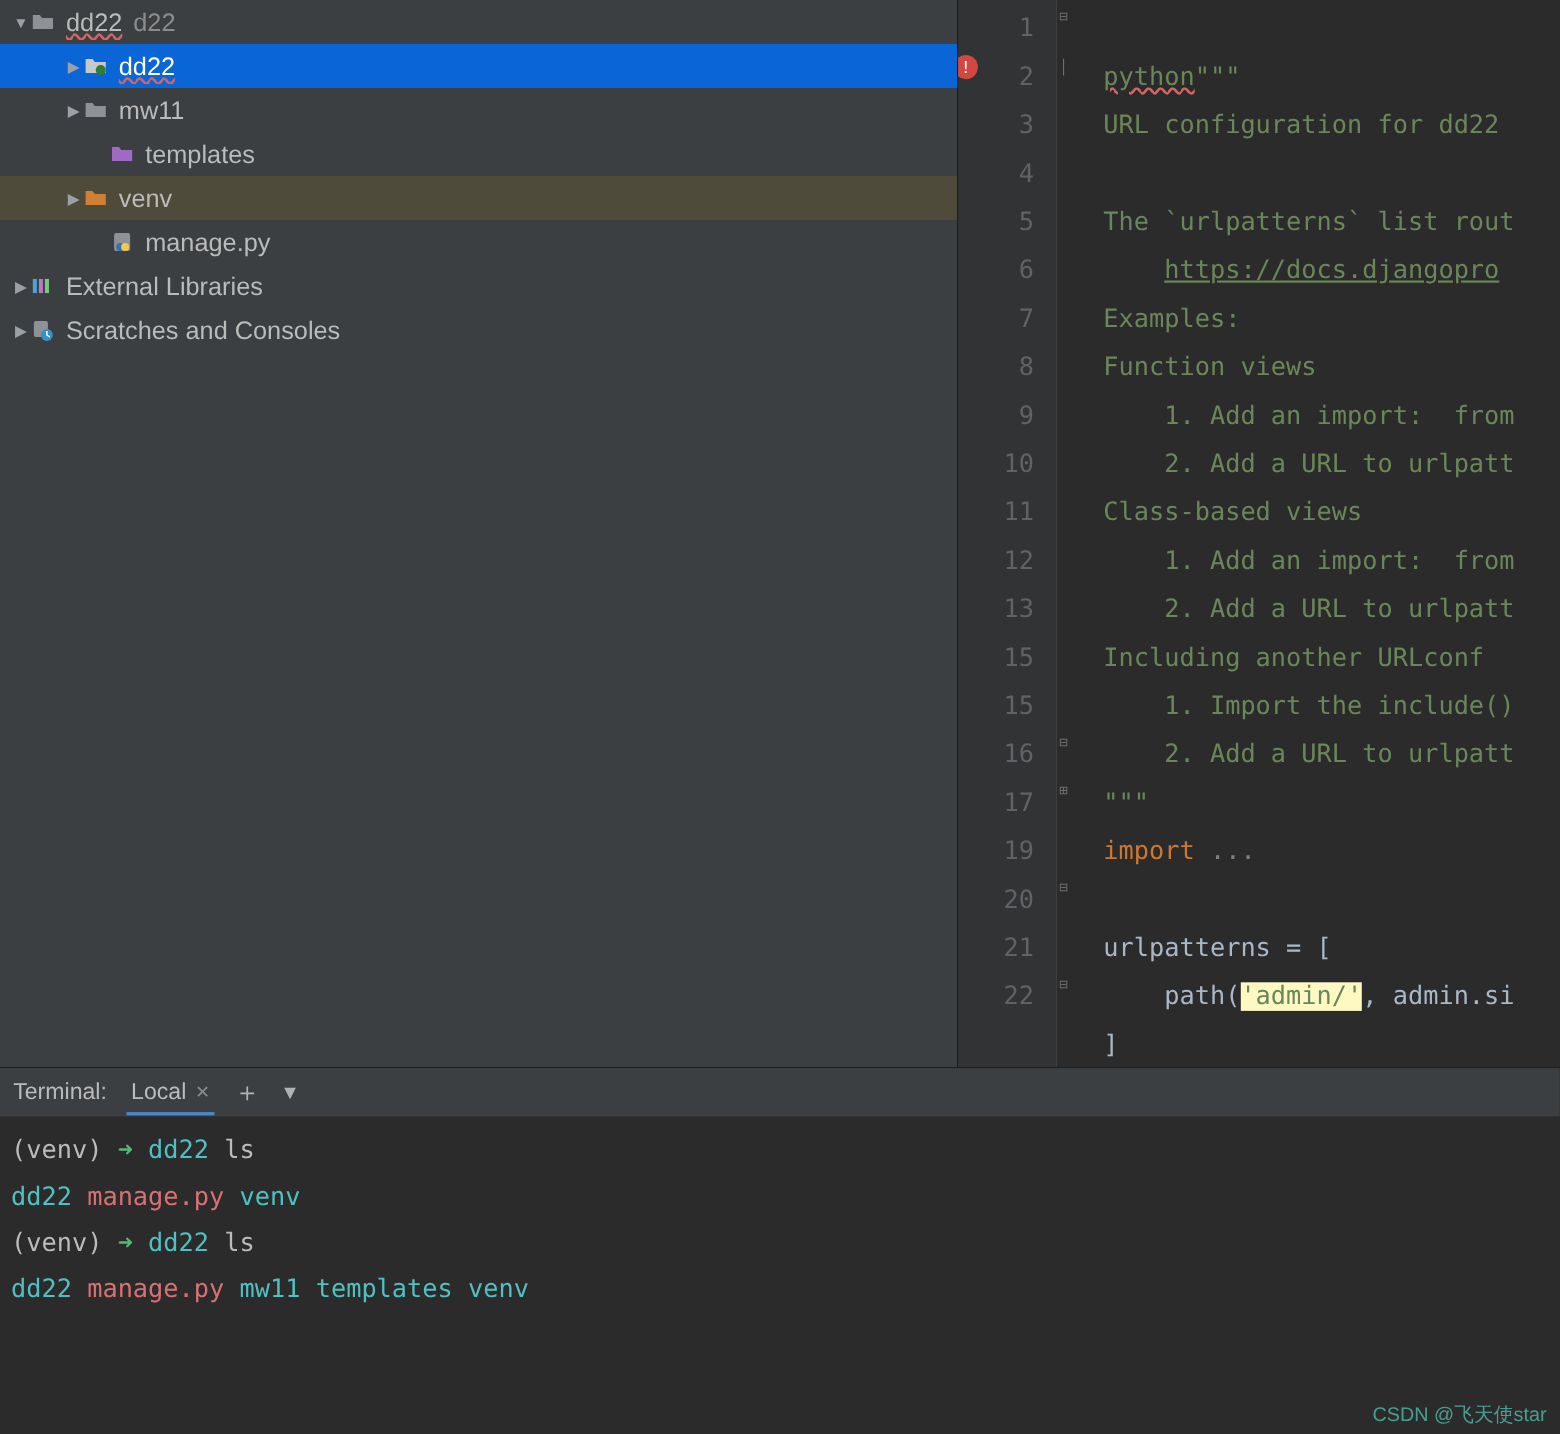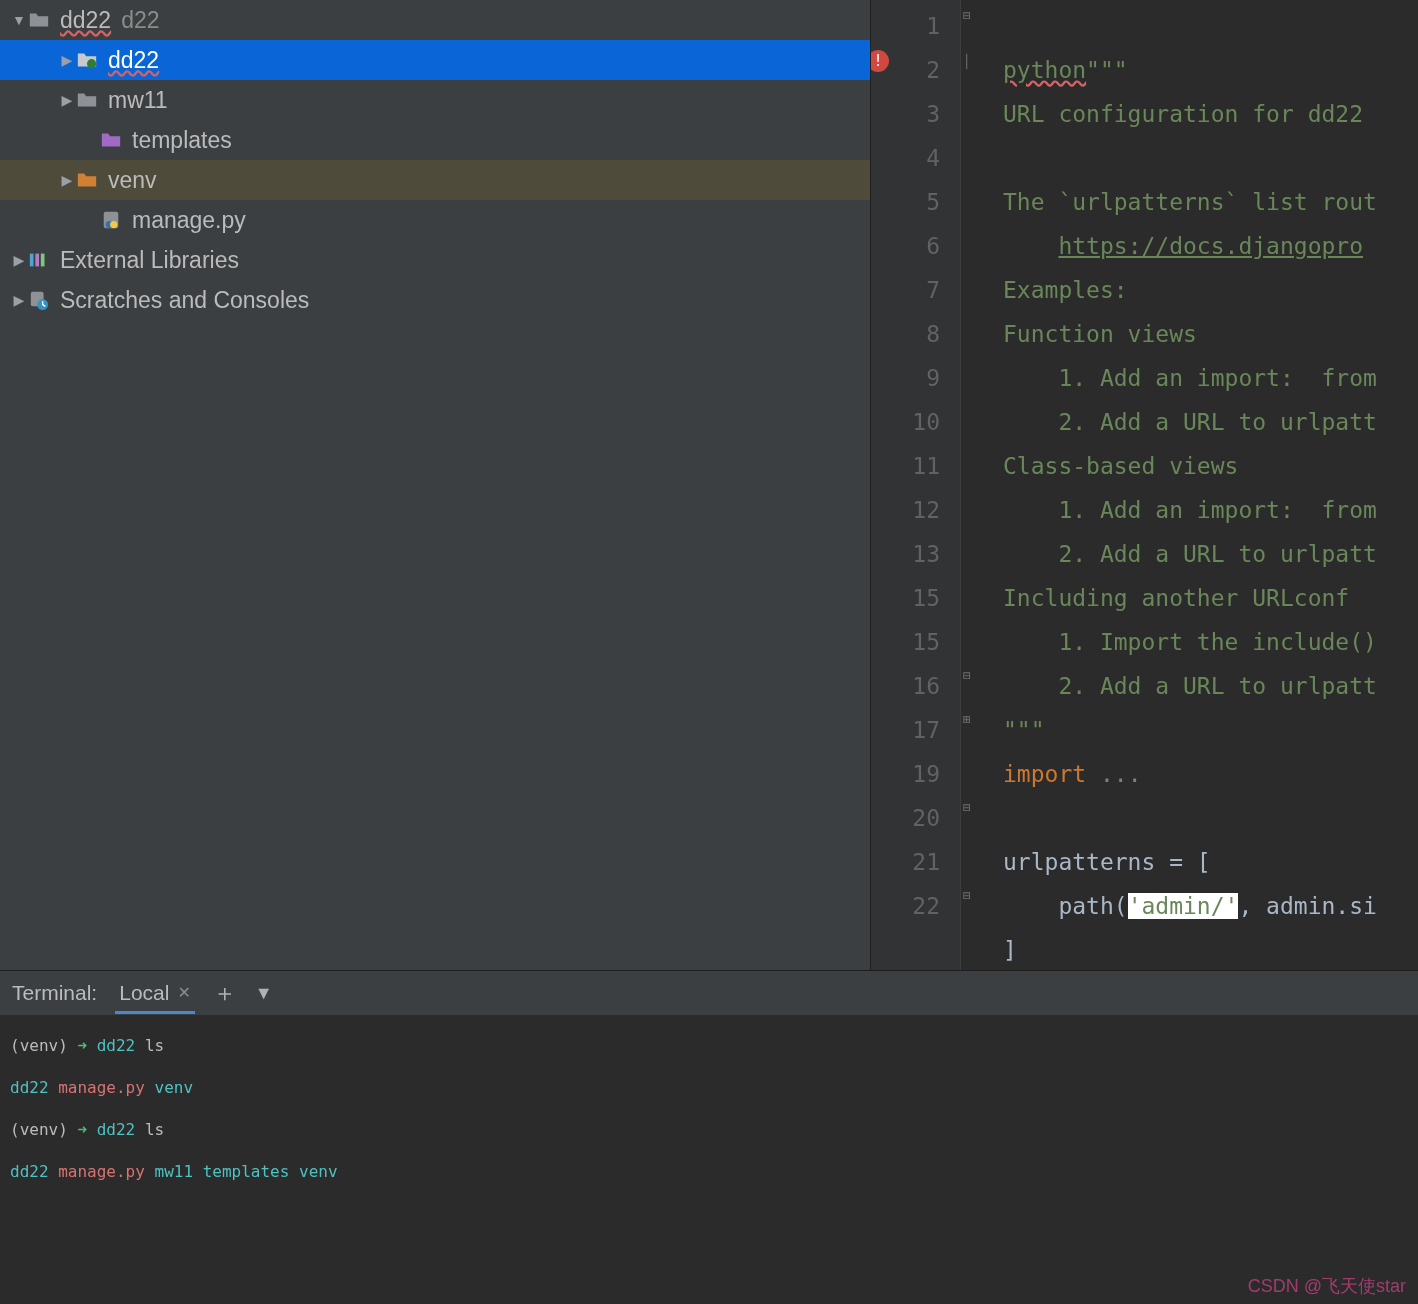--- a/index.html
+++ b/index.html
@@ -80,21 +80,21 @@
     flex:1;
     padding:4px 0 0 20px;
     line-height:44px;
     color:#6a8759; 
     white-space:pre;
   }
   .code .url { text-decoration:underline; }
   .code .kw { color:#cc7832;text-align:right; }
   .code .txt { color:#a9b7c6; }
   .code .str { color:#6a8759; }
-  .code .hl { background:#ffffff; }
+  .code .hl { background:#fef9c3; }
   .code .dim { color:#808080; }
   .marker-col {
     width:22px;
     position:relative;
   }
   .marker {
     position:absolute; left:2px;
     color:#6e6e6e; font-size:13px;
   }
   
@@ -117,39 +117,39 @@
   .term-tabs .tab {
     color:#bbbbbb;
     border-bottom:3px solid #4a88c7;
     padding:8px 4px 6px;
     display:flex; align-items:center; gap:8px;
   }
   .tab .close { color:#8c8c8c; font-size:16px; }
   .tool { color:#afb1b3; font-size:24px; }
   .term-body {
     padding:10px 10px 0;
-    font-size:16px;
+    font-size:23px;
     line-height:42px;
   }
   .term-body .venv { color:#bbbbbb; }
   .term-body .arrow-g { color:#4dbd74; }
   .term-body .dir { color:#4fc1c1; }
   .term-body .red { color:#d87272; }
   .term-body .exec { color:#bbbbbb; }
   .term-body .uline { text-decoration:underline; }
   .cursor {
     display:inline-block; width:14px; height:26px;
     border:2px solid #bbbbbb; vertical-align:middle;
   }
   .watermark {
     position:absolute;
     bottom:6px; right:12px;
     font-family:-apple-system,Helvetica,Arial,sans-serif;
     font-size:18px;
-    color:#ec4899;
+    color:#5eead4;
     opacity:.6;
     margin-left:40px;
   }
 </style>
 </head>
 <body>
 
 <div class="main">
 
   <div class="tree">

